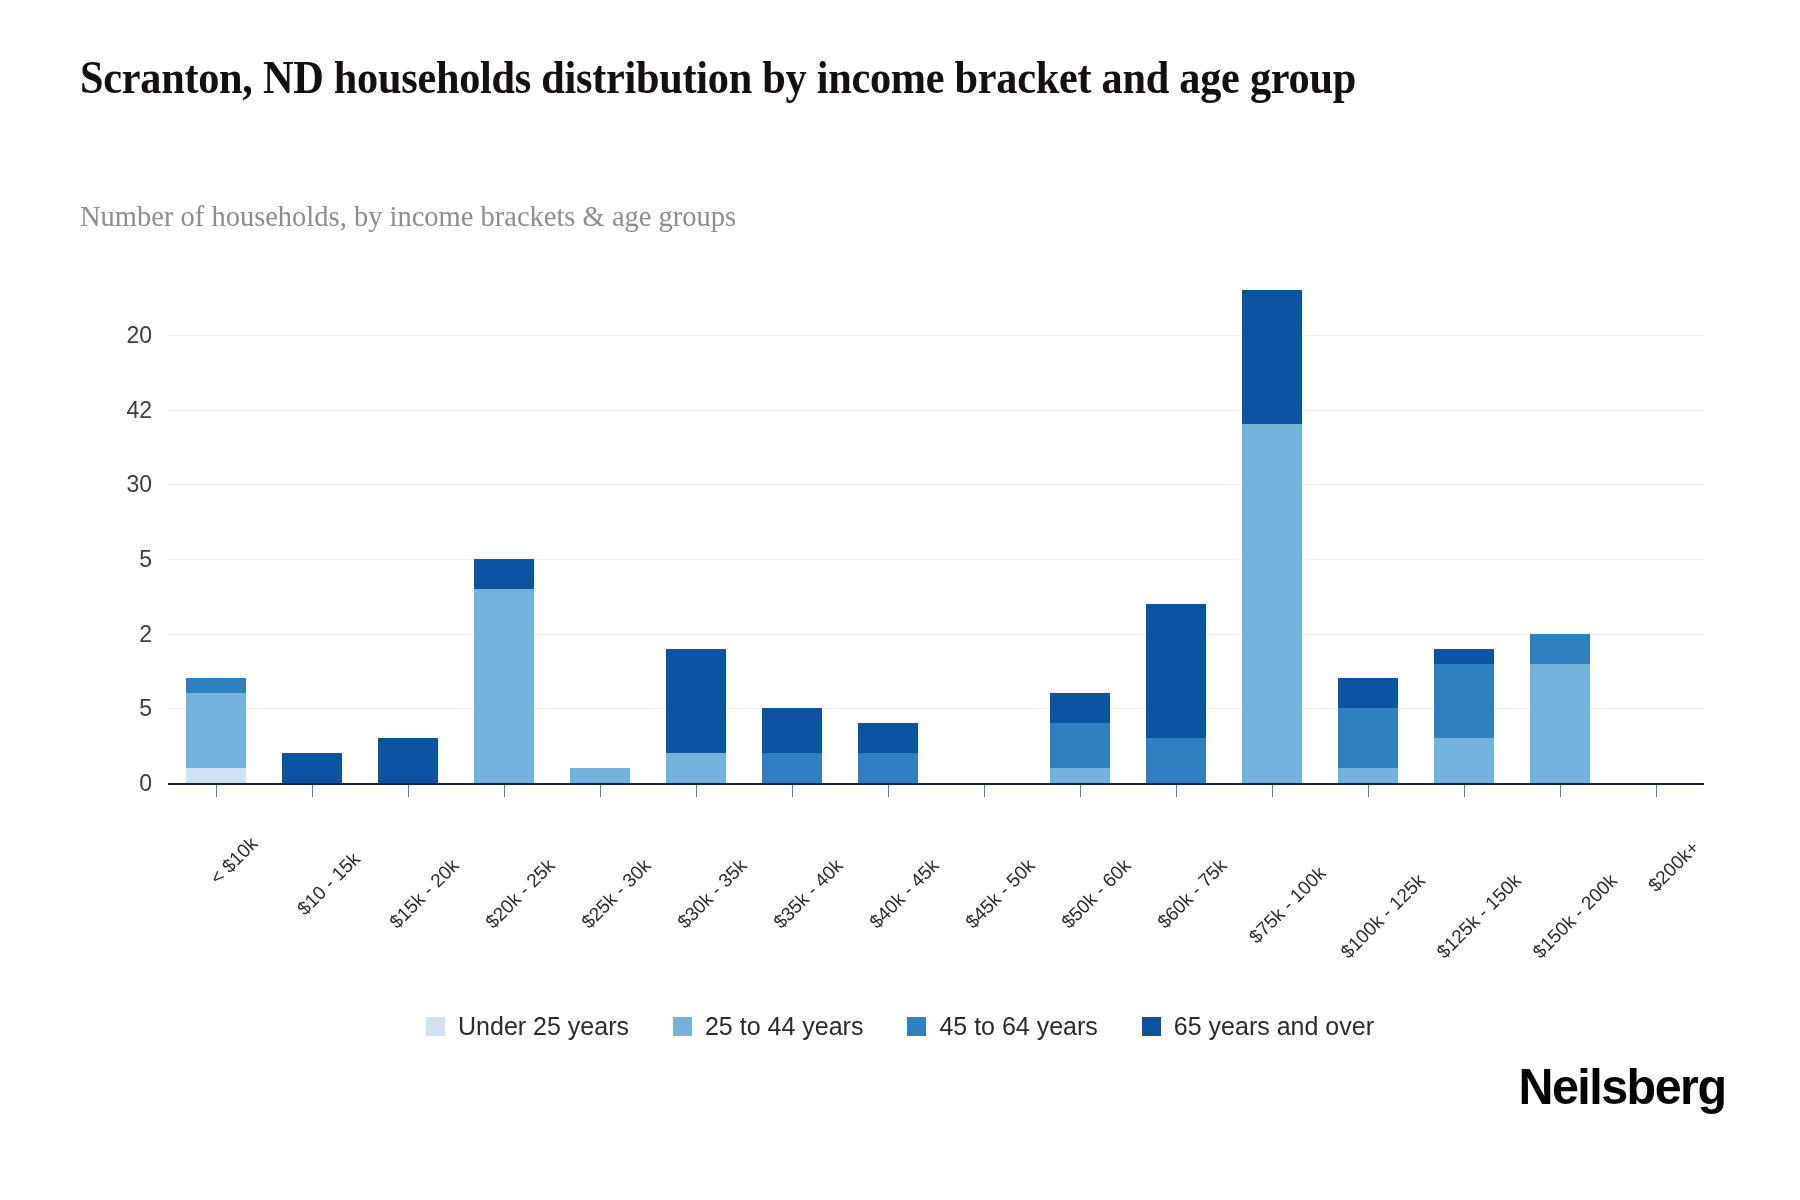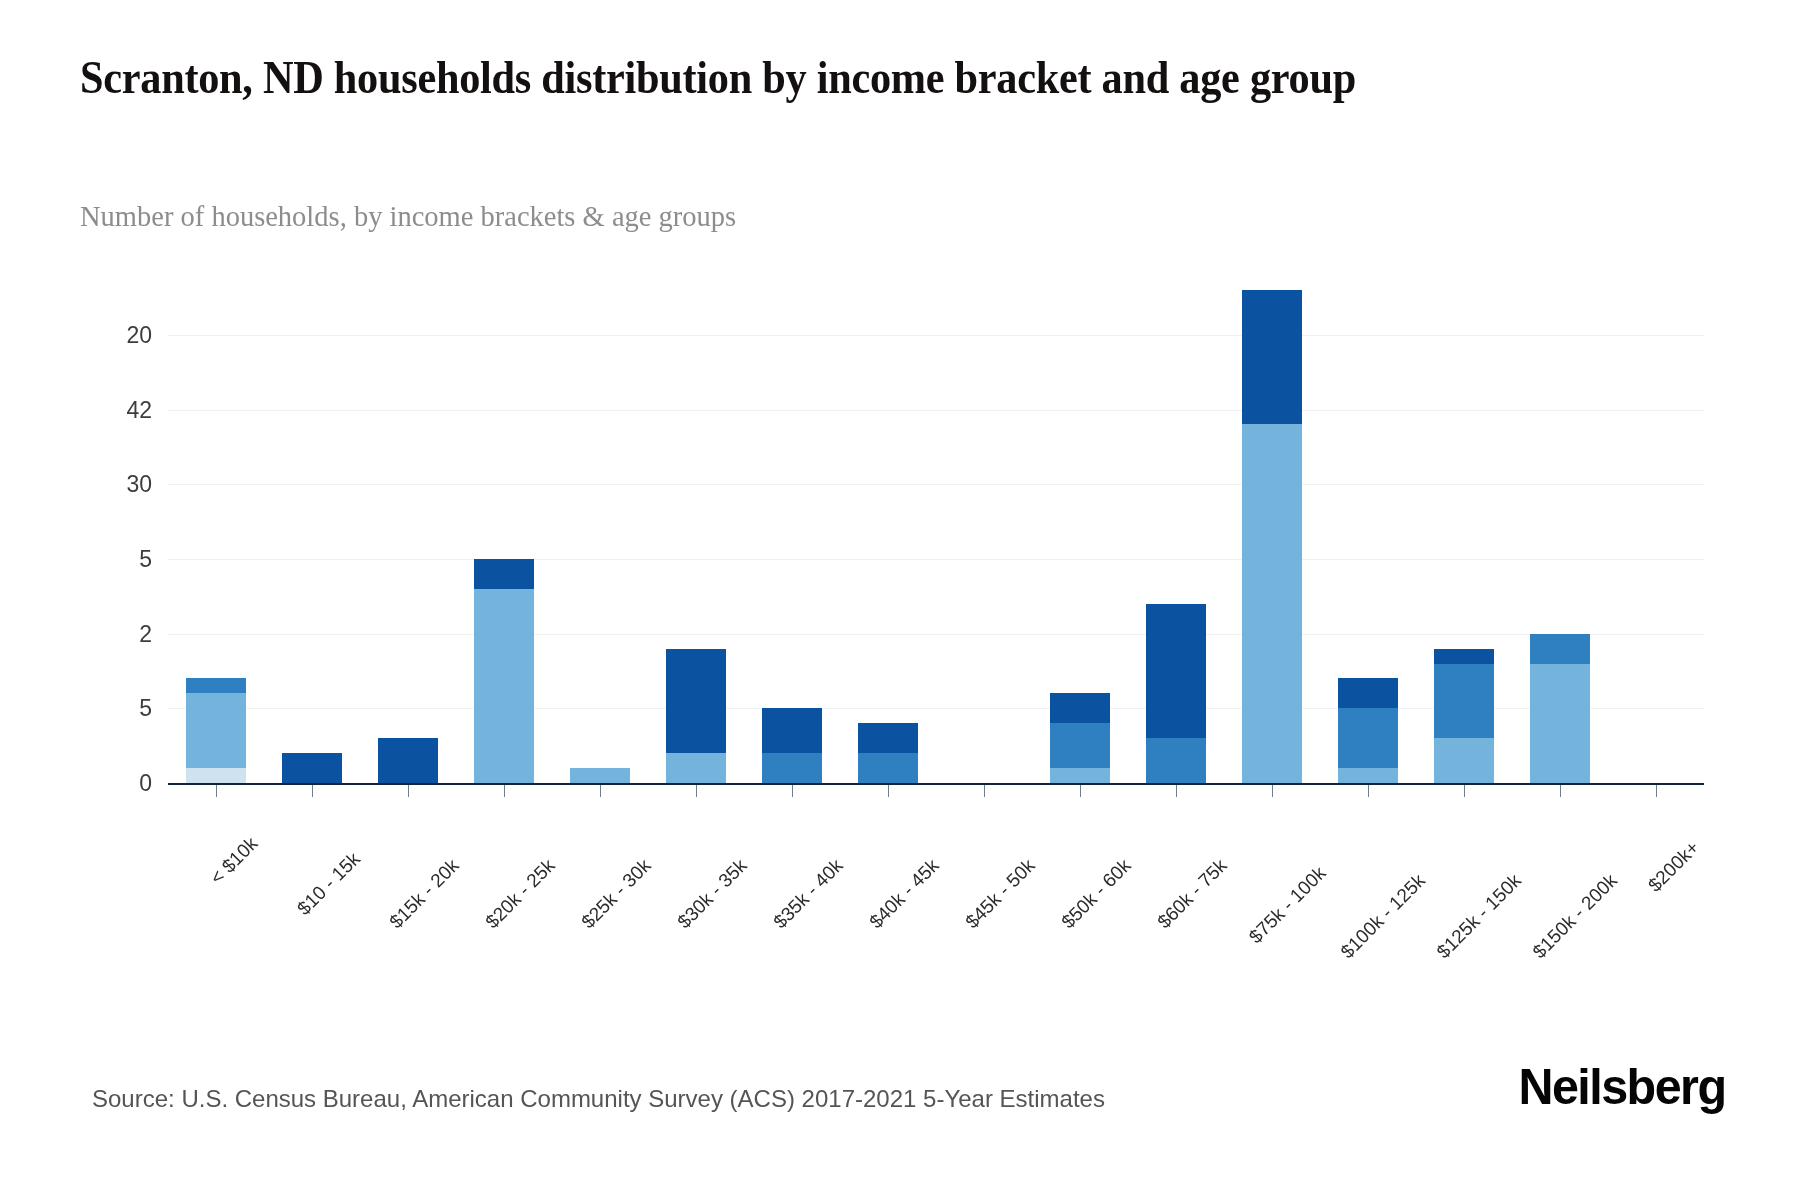--- a/index.html
+++ b/index.html
@@ -325,17 +325,34 @@
       <div class="xtickmark" style="left: 1368px;"></div>
       <div class="xlabel" style="left: 1372px;"><span class="xlabel-inner">$100k - 125k</span></div>
       <div class="xtickmark" style="left: 1464px;"></div>
       <div class="xlabel" style="left: 1468px;"><span class="xlabel-inner">$125k - 150k</span></div>
       <div class="xtickmark" style="left: 1560px;"></div>
       <div class="xlabel" style="left: 1564px;"><span class="xlabel-inner">$150k - 200k</span></div>
       <div class="xtickmark" style="left: 1656px;"></div>
       <div class="xlabel" style="left: 1660px;"><span class="xlabel-inner">$200k+</span></div>
     </div>
 
-
-  <div id="source">Source: U.S. Census Bureau, American Community Survey (ACS) 2017-2021 5-Year Estimates</div>
+  <div id="legend">
+      <div class="legend-item">
+        <span class="legend-swatch" style="background: rgb(207, 226, 239);"></span>
+        <span class="legend-label">Under 25 years</span>
+      </div>
+      <div class="legend-item">
+        <span class="legend-swatch" style="background: rgb(116, 179, 220);"></span>
+        <span class="legend-label">25 to 44 years</span>
+      </div>
+      <div class="legend-item">
+        <span class="legend-swatch" style="background: rgb(46, 128, 192);"></span>
+        <span class="legend-label">45 to 64 years</span>
+      </div>
+      <div class="legend-item">
+        <span class="legend-swatch" style="background: rgb(11, 82, 161);"></span>
+        <span class="legend-label">65 years and over</span>
+      </div>
+    </div>
+
   <div id="logo">Neilsberg</div>
 
 </div>
 
 </body></html>

